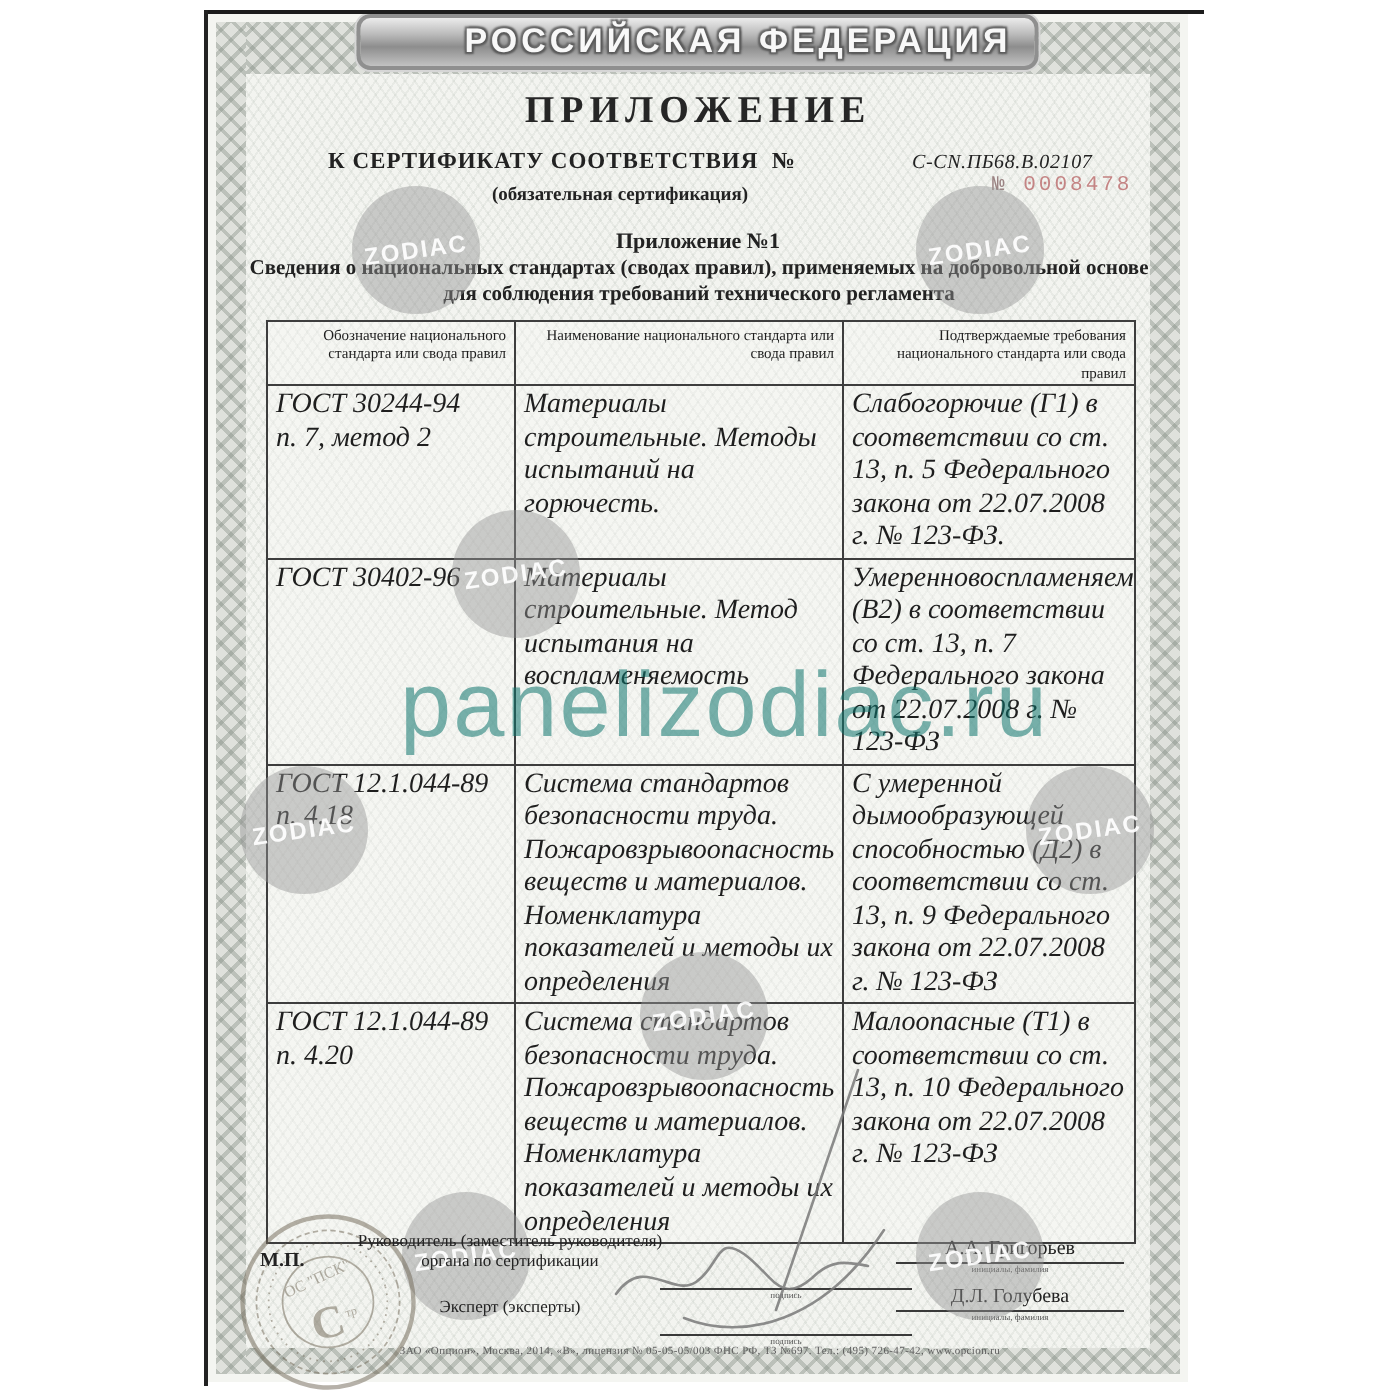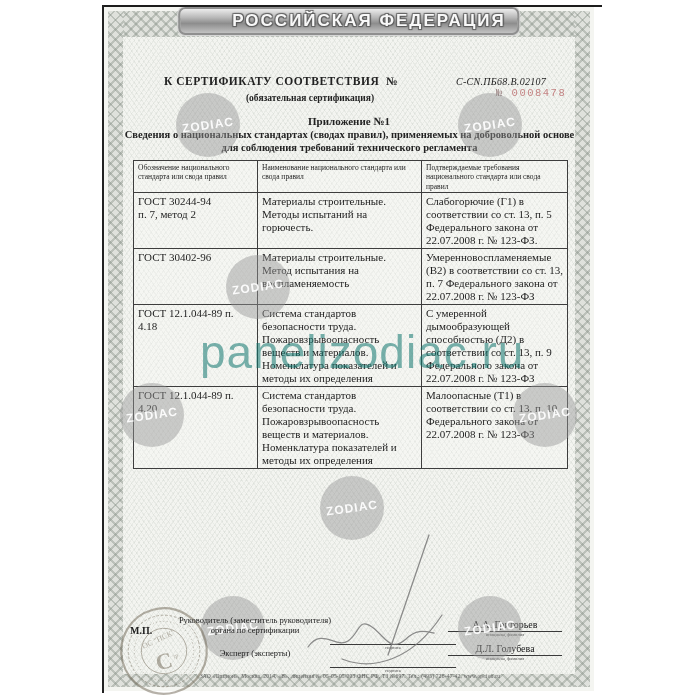--- a/index.html
+++ b/index.html
@@ -53,22 +53,22 @@
   .appno{left:0;top:108px;width:100%;text-align:center;font-size:11px;font-weight:bold;}
   .appdesc{left:19px;top:121px;width:453px;text-align:center;font-size:10.5px;font-weight:bold;line-height:1.25;}
   table.std{
     position:absolute;left:29px;top:153px;width:434px;z-index:2;
     border-collapse:collapse;table-layout:fixed;background:rgba(248,249,246,.35);
   }
   table.std th,table.std td{
     border:1px solid #3d3d3d;vertical-align:top;padding:2px 4px 1px 4px;
     font-family:"Liberation Serif","DejaVu Serif",serif;color:#1e1e1e;overflow:hidden;
   }
-  table.std th{font-size:7.5px;font-weight:normal;text-align:left;line-height:1.25;height:22px;}
-  table.std td{font-size:11px;line-height:1.18;}
+  table.std th{font-size:7.5px;font-weight:normal;text-align:right;line-height:1.25;height:22px;}
+  table.std td{font-size:14px;line-height:1.18;font-style:italic;}
   td.c0{white-space:pre-line;}
   .rh0{height:22px}.rh1{height:40px}.rh2{height:43px}.rh3{height:37px}
   .zodiac{
     position:absolute;width:64px;height:64px;border-radius:50%;z-index:3;
     background:rgba(148,148,148,.45);display:flex;align-items:center;justify-content:center;
   }
   .zodiac span{
     font-family:"Liberation Sans","DejaVu Sans",sans-serif;font-weight:bold;font-size:12px;
     letter-spacing:1px;color:rgba(255,255,255,.92);transform:rotate(-8deg);
   }
@@ -101,20 +101,21 @@
   <div class="band band-left"></div>
   <div class="band band-right"></div>
   <div class="paper"></div>
   <div class="scan-top"></div>
   <div class="scan-left"></div>
 
   <div class="banner">
     <span>РОССИЙСКАЯ ФЕДЕРАЦИЯ</span>
   </div>
 
+  <div class="abs title">ПРИЛОЖЕНИЕ</div>
   <div class="abs certlabel">К СЕРТИФИКАТУ СООТВЕТСТВИЯ&nbsp;&nbsp;№</div>
   <div class="abs certnum">С-CN.ПБ68.В.02107</div>
   <div class="abs certkind">(обязательная сертификация)</div>
   <div class="abs blankno"><span>№&nbsp;</span><b>0008478</b></div>
   <div class="abs appno">Приложение №1</div>
   <div class="abs appdesc">Сведения о национальных стандартах (сводах правил), применяемых на добровольной основе для соблюдения требований технического регламента</div>
 
   <table class="std">
     <colgroup>
         <col style="width:124px">

